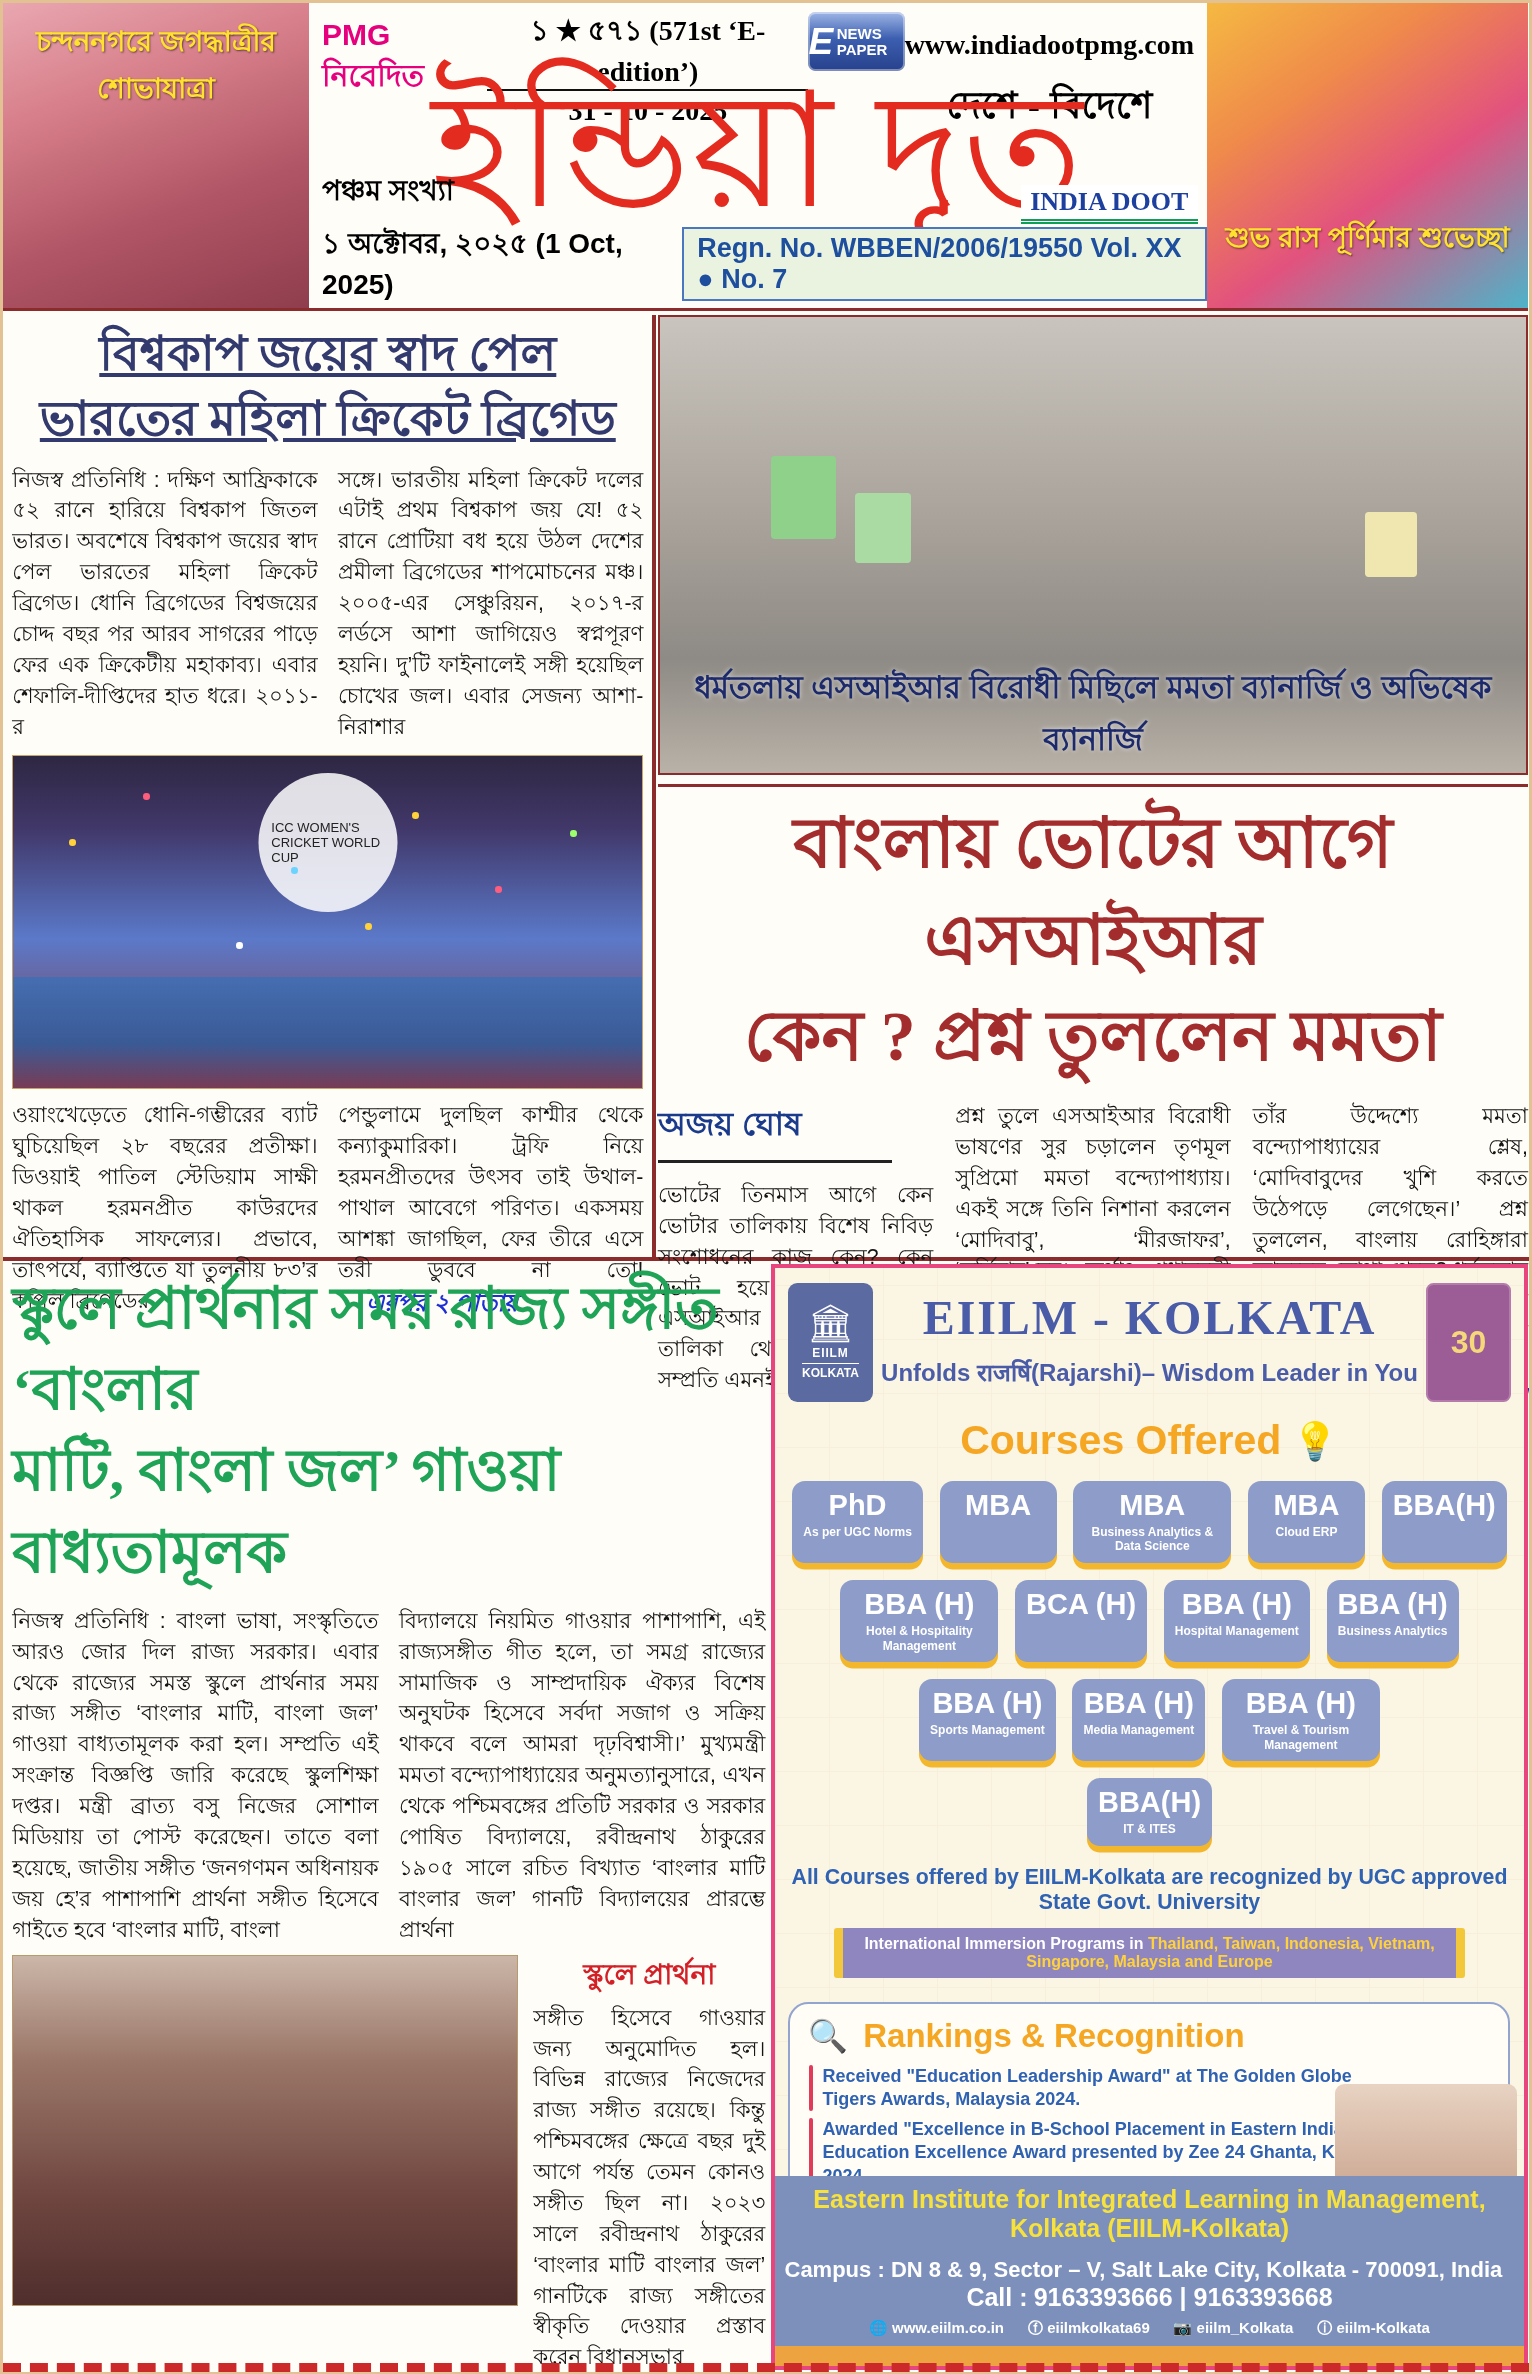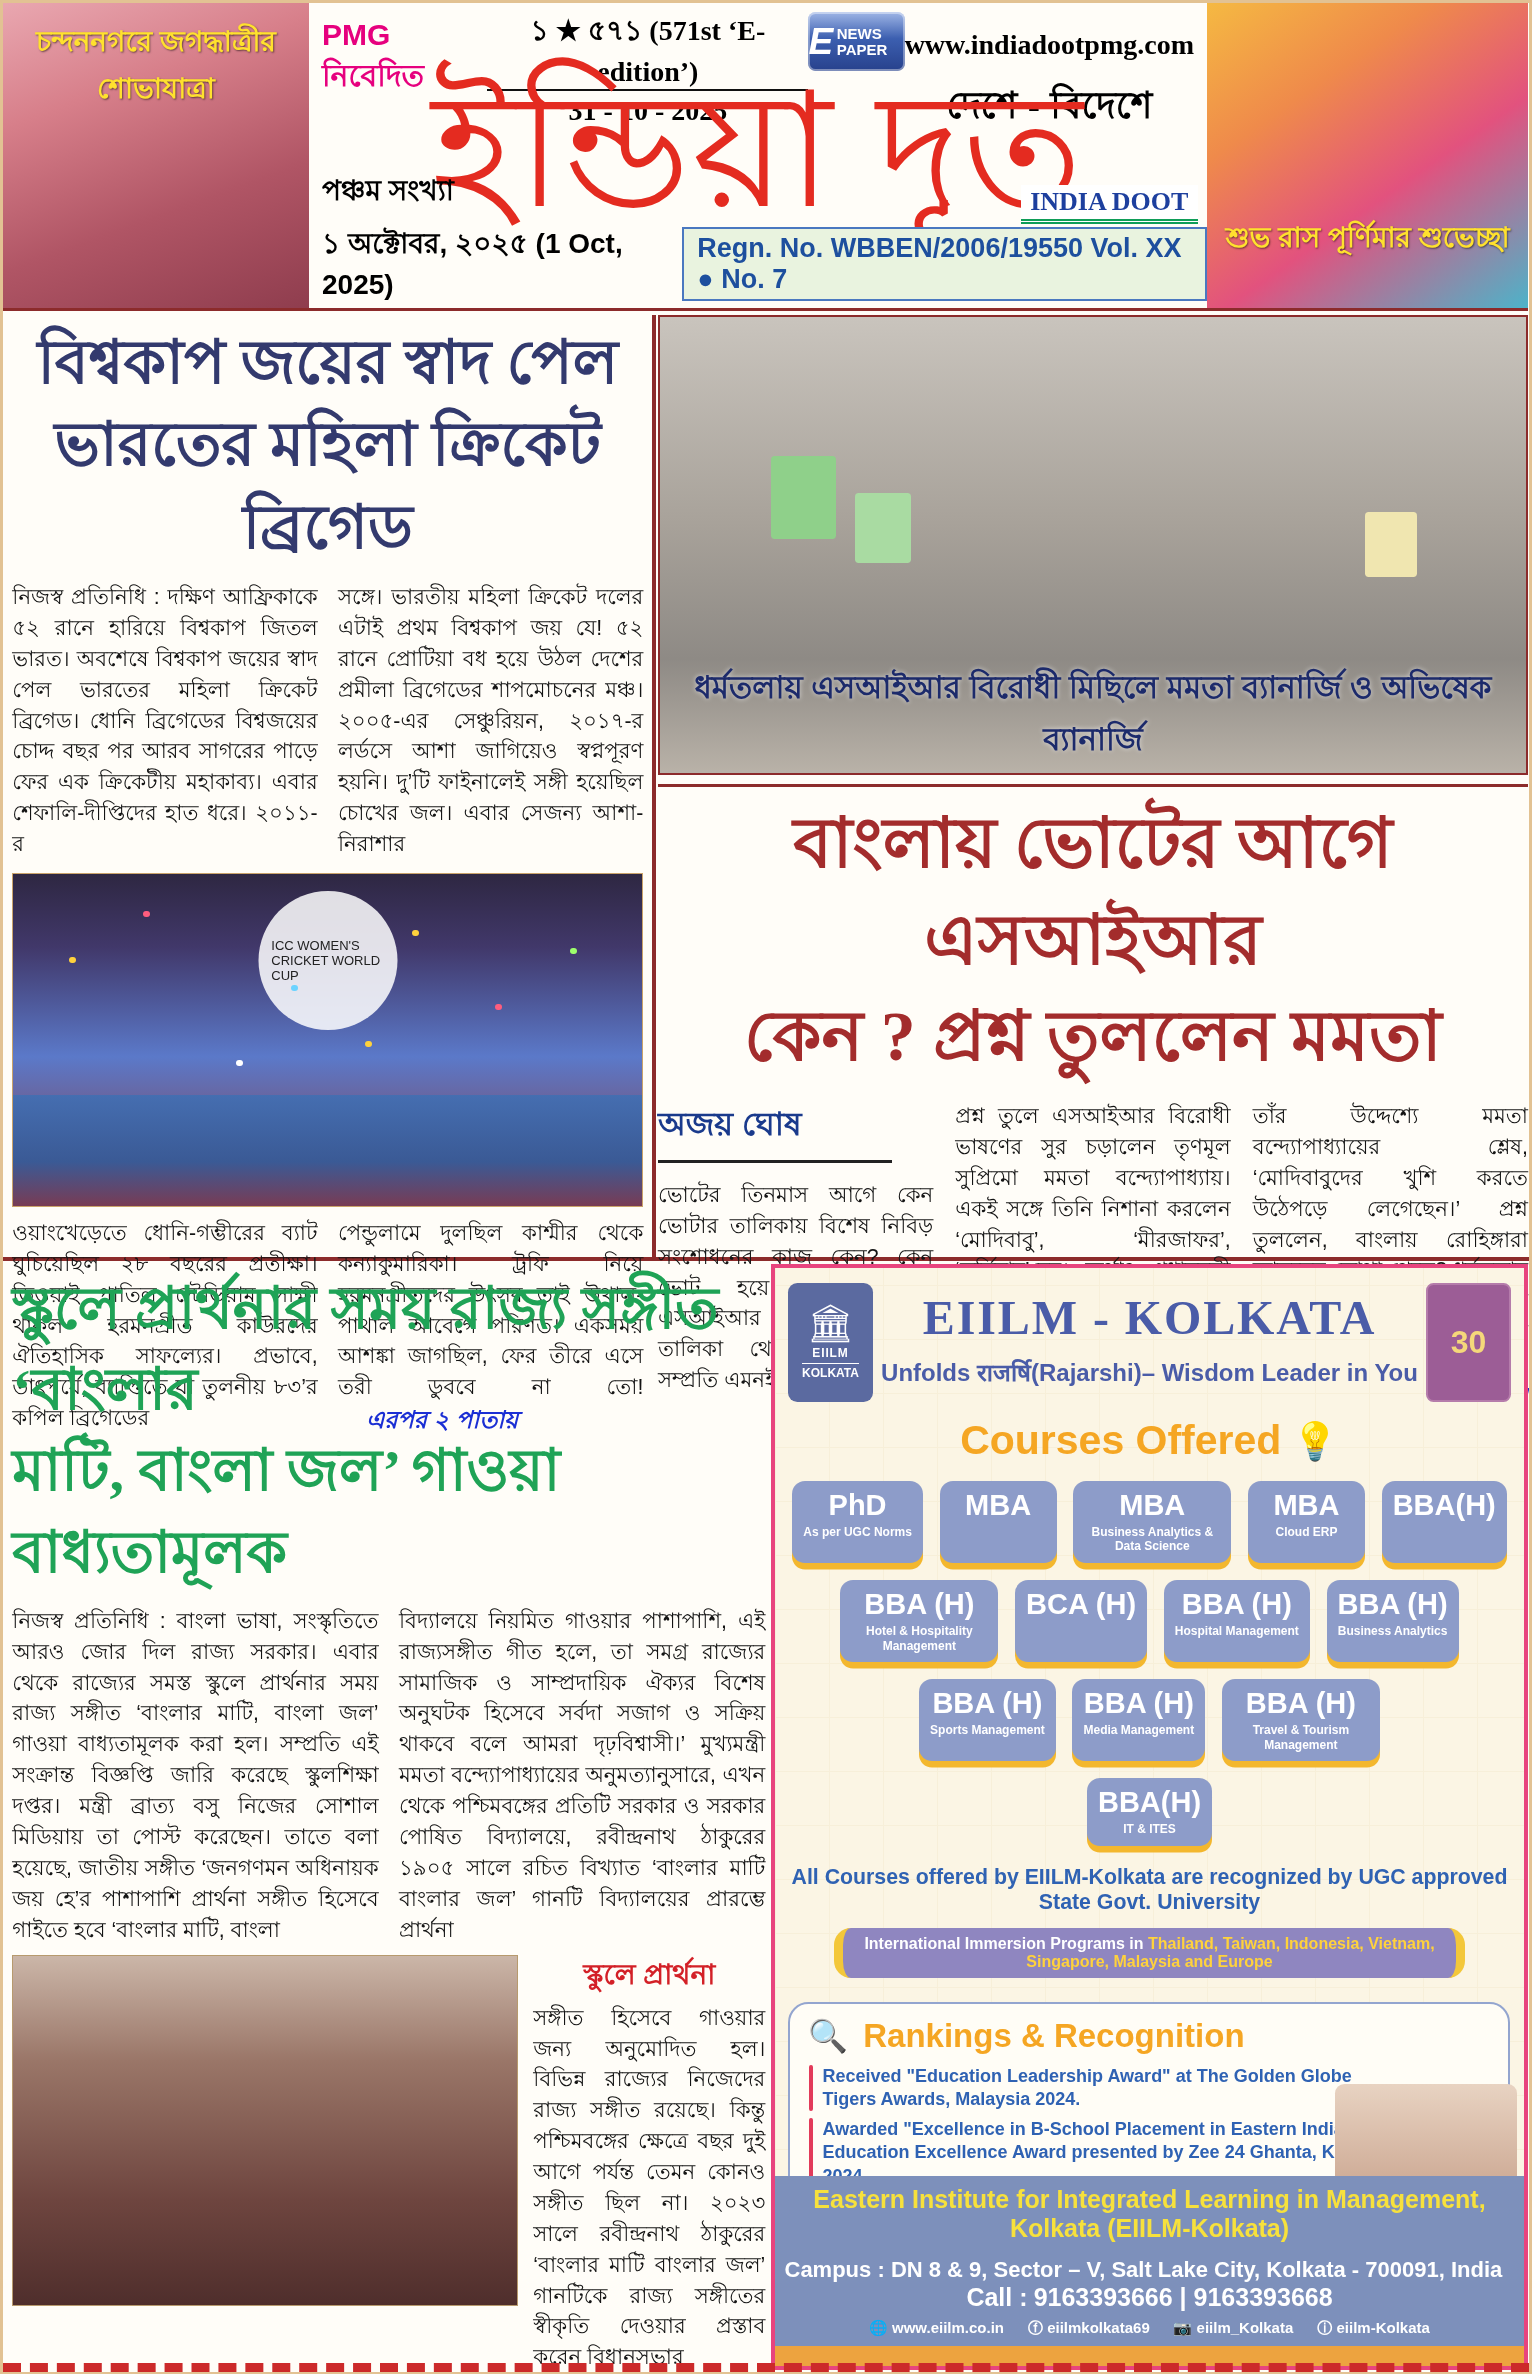--- a/index.html
+++ b/index.html
@@ -50,21 +50,21 @@
 
   
   .bengali-body { font-size:21.3px; line-height:1.45; color:#141414; text-align:justify; }
   .cols2 { display:flex; gap:20.4px; }
   .cols2 > div { flex:1 1 0; }
   .jump { color:#1b2fd4; font-weight:bold; font-style:italic; text-align:right; font-size:24px; }
 
   
   .cricket { position:absolute; left:9.3px; top:319px; width:631px; }
   .cricket h1 { color:#333a6e; font-family:"Liberation Serif",serif; font-weight:bold;
-      text-align:center; font-size:61px; line-height:1.35; }
+      text-align:center; font-size:48px; line-height:1.35;text-decoration:underline; }
   .cricket .body1 { margin-top:13px; }
   .trophy-photo { position:relative; margin-top:13px; width:100%; height:334px; overflow:hidden;
       border:1.9px solid #caa36a;
       background:linear-gradient(180deg,#2e2742 0%,#41386a 22%,#5b79c9 55%,#7b4a66 86%,#6c3f52 100%); }
   .icc-circle { position:absolute; left:50%; top:16.7px; transform:translateX(-50%);
       width:139px; height:139px; border-radius:50%; background:#ffffffd9;
       display:flex; align-items:center; justify-content:center; text-align:left;
       font-size:13px; font-weight:normal; color:#222; padding:13px; }
   .confetti i { position:absolute; width:6.5px; height:6.5px; border-radius:50%; display:block; }
   .team-strip { position:absolute; left:0; right:0; bottom:0; height:111px;
@@ -117,21 +117,21 @@
       border:2.8px solid #b57cab; }
   .courses-head { text-align:center; color:#f5a623; font-weight:bold; font-size:41px; margin-top:15px; }
   .bulb { font-size:37px; }
   .course-row { display:flex; justify-content:center; gap:16.7px; margin-top:16.7px; }
   .course-card { background:#8d9cc9; border-radius:13px; box-shadow:0 6.5px 0 #f3b72e;
       color:#fff; min-width:117px; max-width:158px; padding:9.3px 11px; text-align:center; }
   .course-card .ct { font-size:29px; font-weight:bold; line-height:1.05; }
   .course-card .cs { font-size:12px; font-weight:bold; margin-top:4.6px; line-height:1.2; }
   .recognized { text-align:center; color:#2f62b3; font-weight:bold; font-size:21.3px; margin-top:18.6px; }
   .immersion { margin:13px auto 0; width:631px; background:#8f86c0; border-left:9.3px solid #f3c73a;
-      border-right:9.3px solid #f3c73a; border-radius:17px; padding:7.4px 9.3px; text-align:center;
+      border-right:9.3px solid #f3c73a; border-radius:3px; padding:7.4px 9.3px; text-align:center;
       font-size:16px; font-weight:bold; color:#fff; }
   .immersion .hl { color:#ffd23c; }
   .rank-panel { position:relative; margin:24px 13px 0; background:#fffdf6; border:2.8px solid #93a5cf;
       border-radius:20.4px; padding:13px 18.6px 15px; width:722px; }
   .rank-head { color:#f5a623; font-weight:bold; font-size:33px; margin-bottom:9.3px; }
   .magnifier { color:#4a5ca8; font-size:32px; margin-right:5.6px; }
   .rank-item { display:flex; gap:9.3px; color:#2f62b3; font-weight:bold; font-size:18px;
       line-height:1.3; margin:6.5px 0; max-width:594px; }
   .rank-item .tick { flex:0 0 4.6px; background:#e23b5a; border-radius:1.9px; }
   .student-photo { position:absolute; right:7.4px; top:816px; width:182px; height:384px;

